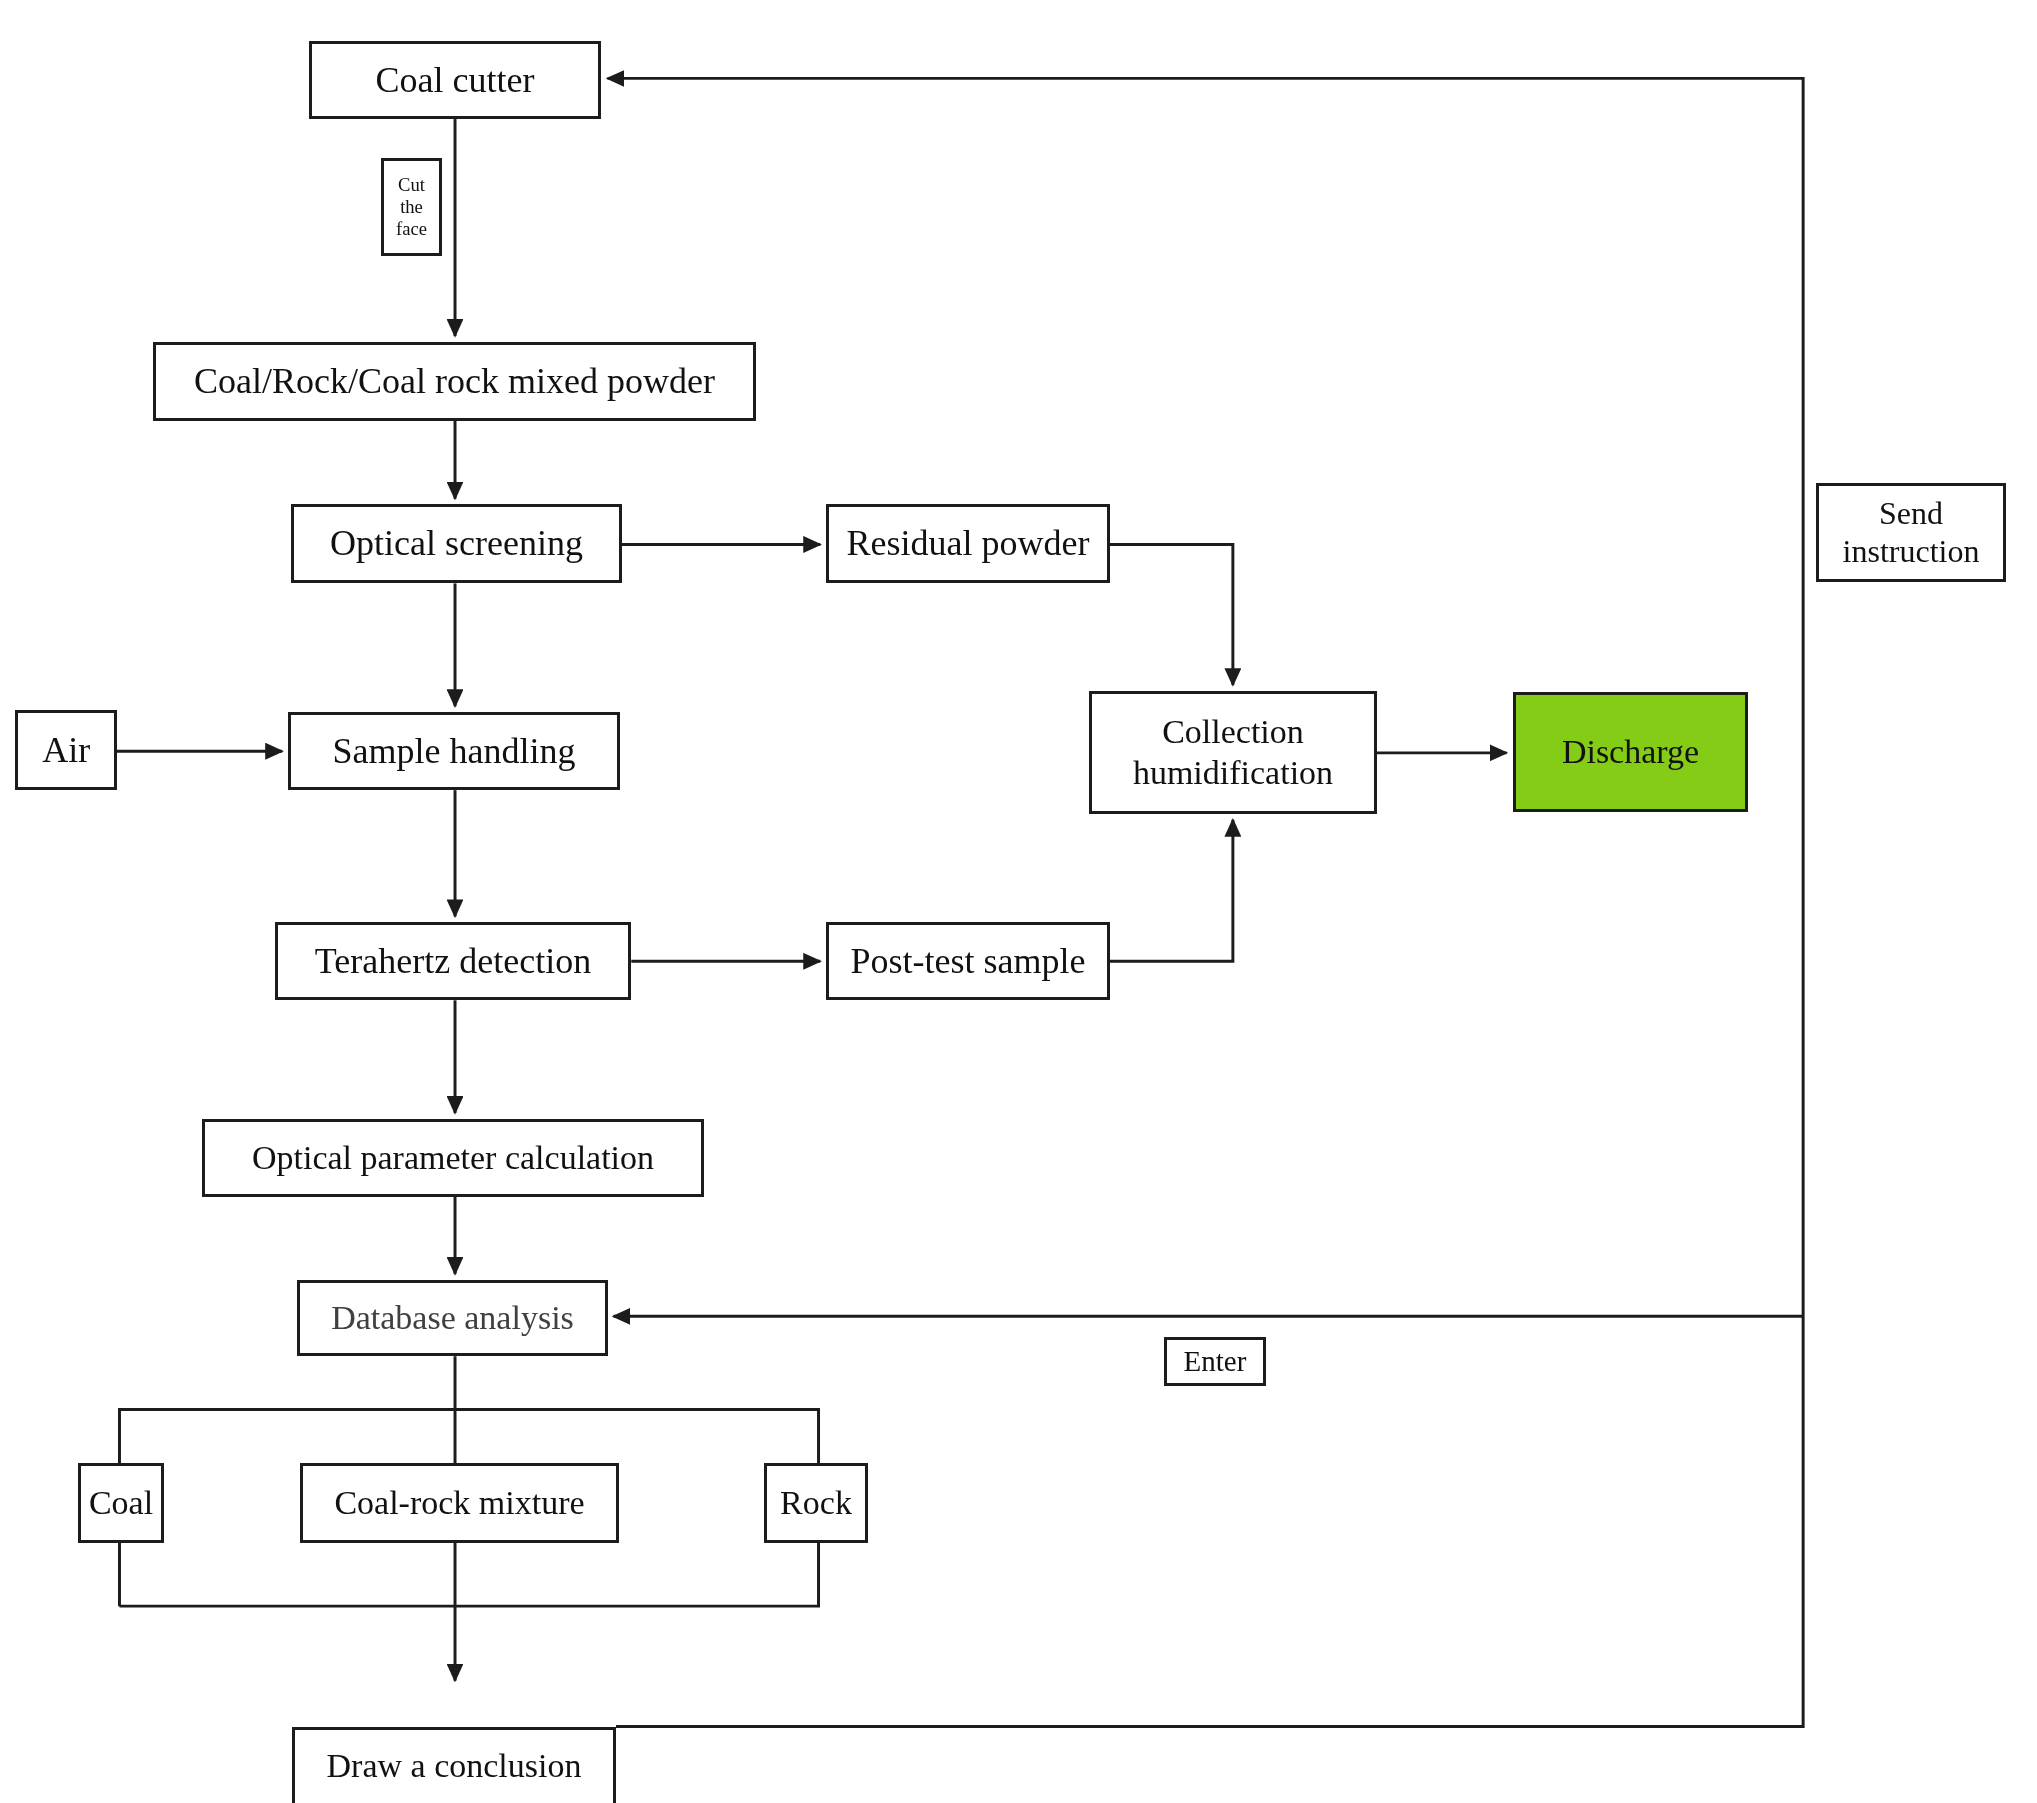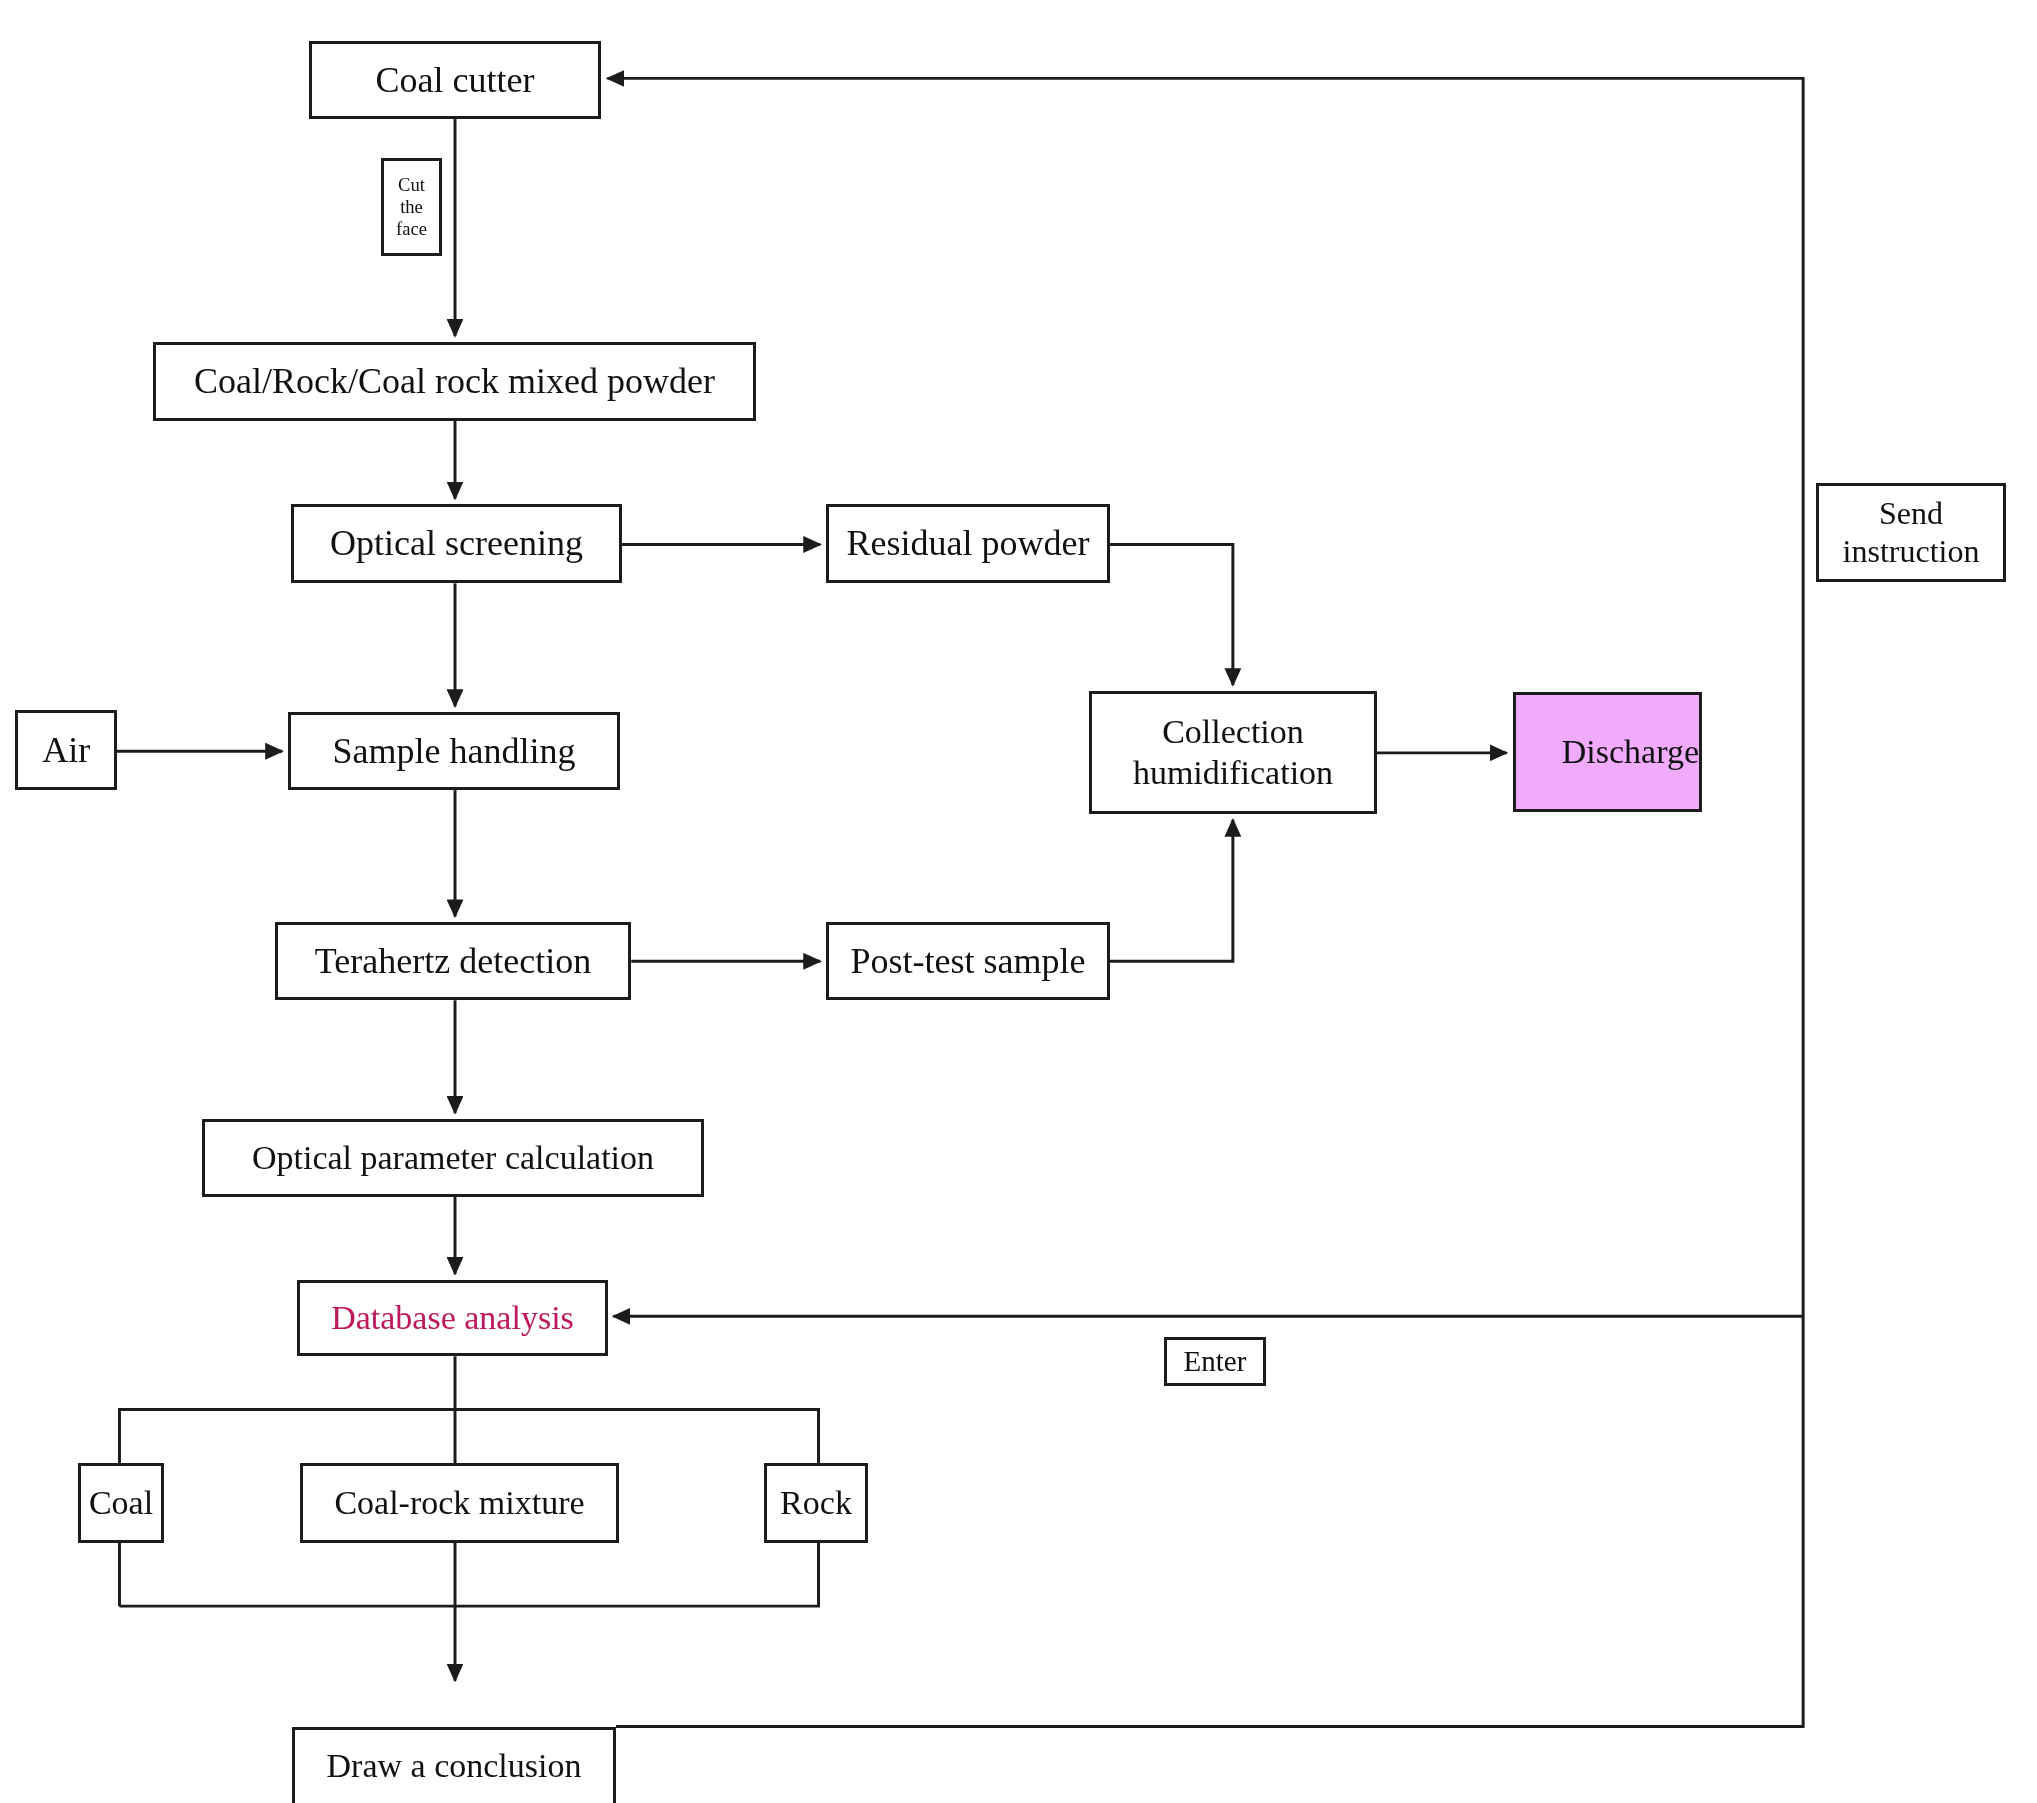--- a/index.html
+++ b/index.html
@@ -86,33 +86,33 @@
     <div class="node" style="left: 15.3px; top: 710px; width: 102px; height: 80px; font-size: 36px; border-color: rgb(28, 28, 28); background: rgb(255, 255, 255); color: rgb(17, 17, 17);">
       <span class="line">Air</span>
     </div>
     <div class="node" style="left: 288px; top: 712px; width: 332px; height: 78px; font-size: 36px; border-color: rgb(28, 28, 28); background: rgb(255, 255, 255); color: rgb(17, 17, 17);">
       <span class="line">Sample handling</span>
     </div>
     <div class="node" style="left: 1089px; top: 691px; width: 288px; height: 123px; font-size: 34px; border-color: rgb(28, 28, 28); background: rgb(255, 255, 255); color: rgb(17, 17, 17);">
       <span class="line">Collection</span>
       <span class="line">humidification</span>
     </div>
-    <div class="node" style="left: 1513px; top: 692px; width: 189px; height: 120px; font-size: 34px; border-color: rgb(28, 28, 28); background: #f0abfc; color: rgb(17, 17, 17); align-items: flex-end;">
+    <div class="node" style="left: 1513px; top: 692px; width: 235px; height: 120px; font-size: 34px; border-color: rgb(28, 28, 28); background: #84cc16; color: rgb(17, 17, 17);">
       <span class="line">Discharge</span>
     </div>
     <div class="node" style="left: 275px; top: 922px; width: 356px; height: 78px; font-size: 36px; border-color: rgb(28, 28, 28); background: rgb(255, 255, 255); color: rgb(17, 17, 17);">
       <span class="line">Terahertz detection</span>
     </div>
     <div class="node" style="left: 826px; top: 922px; width: 284px; height: 78px; font-size: 36px; border-color: rgb(28, 28, 28); background: rgb(255, 255, 255); color: rgb(17, 17, 17);">
       <span class="line">Post-test sample</span>
     </div>
     <div class="node" style="left: 202px; top: 1119px; width: 502px; height: 78px; font-size: 34px; border-color: rgb(28, 28, 28); background: rgb(255, 255, 255); color: rgb(17, 17, 17);">
       <span class="line">Optical parameter calculation</span>
     </div>
-    <div class="node" style="left: 297px; top: 1280px; width: 311px; height: 76px; font-size: 34px; border-color: rgb(28, 28, 28); background: rgb(255, 255, 255); color: #be185d;">
+    <div class="node" style="left: 297px; top: 1280px; width: 311px; height: 76px; font-size: 34px; border-color: rgb(28, 28, 28); background: rgb(255, 255, 255); color: #404040;">
       <span class="line">Database analysis</span>
     </div>
     <div class="node" style="left: 1164px; top: 1337px; width: 102px; height: 49px; font-size: 29px; border-color: rgb(28, 28, 28); background: rgb(255, 255, 255); color: rgb(17, 17, 17);">
       <span class="line">Enter</span>
     </div>
     <div class="node" style="left: 78px; top: 1463px; width: 86px; height: 80px; font-size: 34px; border-color: rgb(28, 28, 28); background: rgb(255, 255, 255); color: rgb(17, 17, 17);">
       <span class="line">Coal</span>
     </div>
     <div class="node" style="left: 300px; top: 1463px; width: 319px; height: 80px; font-size: 34px; border-color: rgb(28, 28, 28); background: rgb(255, 255, 255); color: rgb(17, 17, 17);">
       <span class="line">Coal-rock mixture</span>

